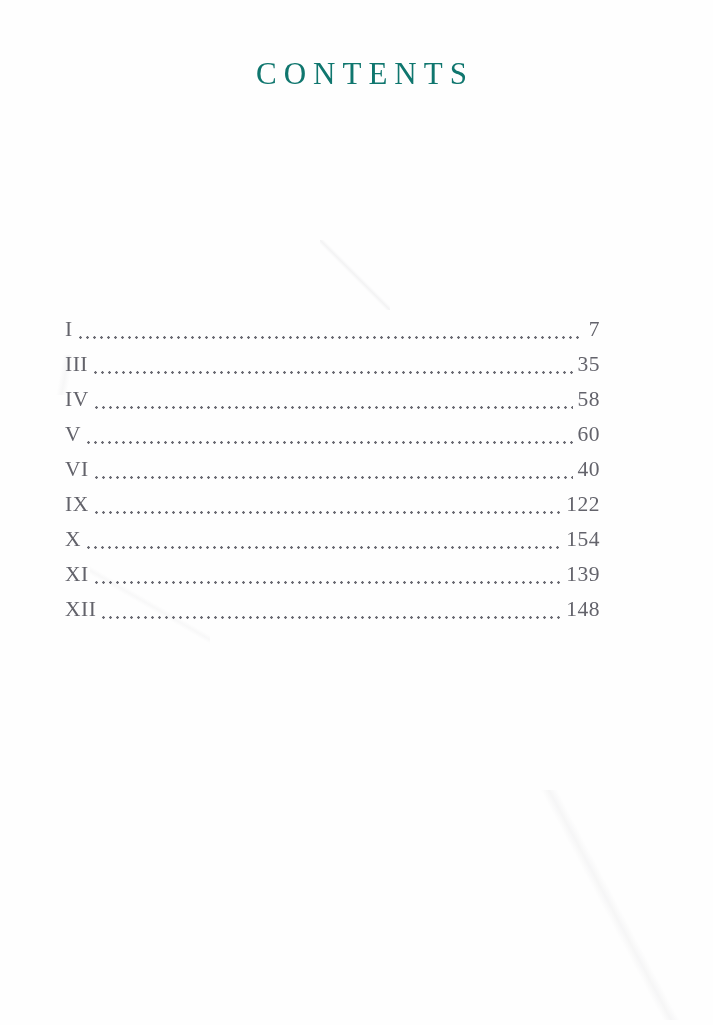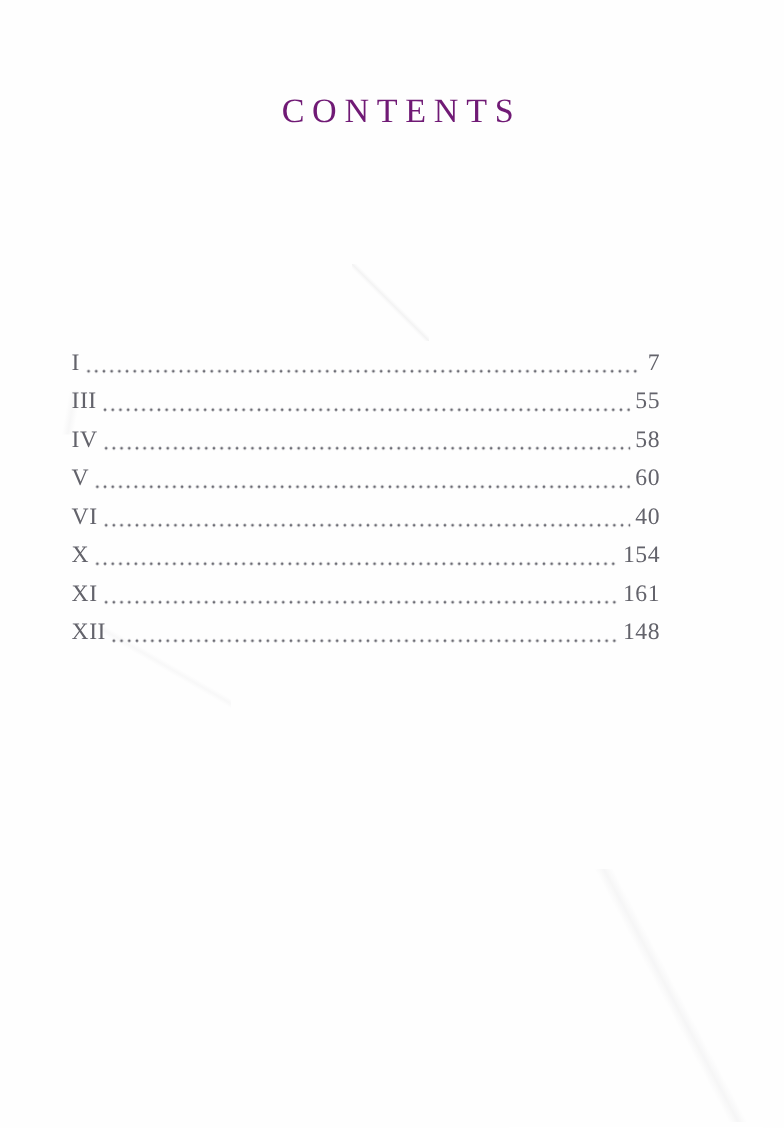--- a/index.html
+++ b/index.html
@@ -34,29 +34,29 @@
     left: 0px; top: 355px; width: 130px; height: 40px;
     background: linear-gradient(100deg, transparent 46%, rgba(150,150,155,0.07) 50%, transparent 54%);
   }
   .artifact.a4 {
     left: 90px; top: 565px; width: 120px; height: 80px;
     background: linear-gradient(30deg, transparent 47%, rgba(150,150,155,0.06) 50%, transparent 53%);
   }
 
   .title {
     margin: 0;
-    padding-top: 83px;
+    padding-top: 56px;
     width: 600px;            
     padding-left: 65px;
     box-sizing: content-box;
     text-align: center;
     font-size: 31px;
     font-weight: 400;
     letter-spacing: 7px;
-    color: #701a75;
+    color: #0f766e;
   }
 
   .toc {
     position: absolute;
     left: 65px;
     top: 312px;
     width: 535px;            
   }
   .toc-row {
     display: flex;
@@ -104,21 +104,21 @@
       <div class="toc-row">
         <span class="toc-label">I</span>
         <span class="toc-leader"></span>
         <span class="toc-page">7</span>
       </div>
 
 
       <div class="toc-row">
         <span class="toc-label">III</span>
         <span class="toc-leader"></span>
-        <span class="toc-page">55</span>
+        <span class="toc-page">35</span>
       </div>
 
       <div class="toc-row">
         <span class="toc-label">IV</span>
         <span class="toc-leader"></span>
         <span class="toc-page">58</span>
       </div>
 
       <div class="toc-row">
         <span class="toc-label">V</span>
@@ -127,31 +127,36 @@
       </div>
 
       <div class="toc-row">
         <span class="toc-label">VI</span>
         <span class="toc-leader"></span>
         <span class="toc-page">40</span>
       </div>
 
 
 
+      <div class="toc-row">
+        <span class="toc-label">IX</span>
+        <span class="toc-leader"></span>
+        <span class="toc-page">122</span>
+      </div>
 
       <div class="toc-row">
         <span class="toc-label">X</span>
         <span class="toc-leader"></span>
         <span class="toc-page">154</span>
       </div>
 
       <div class="toc-row">
         <span class="toc-label">XI</span>
         <span class="toc-leader"></span>
-        <span class="toc-page">161</span>
+        <span class="toc-page">139</span>
       </div>
 
       <div class="toc-row">
         <span class="toc-label">XII</span>
         <span class="toc-leader"></span>
         <span class="toc-page">148</span>
       </div>
 
     </div>
 

